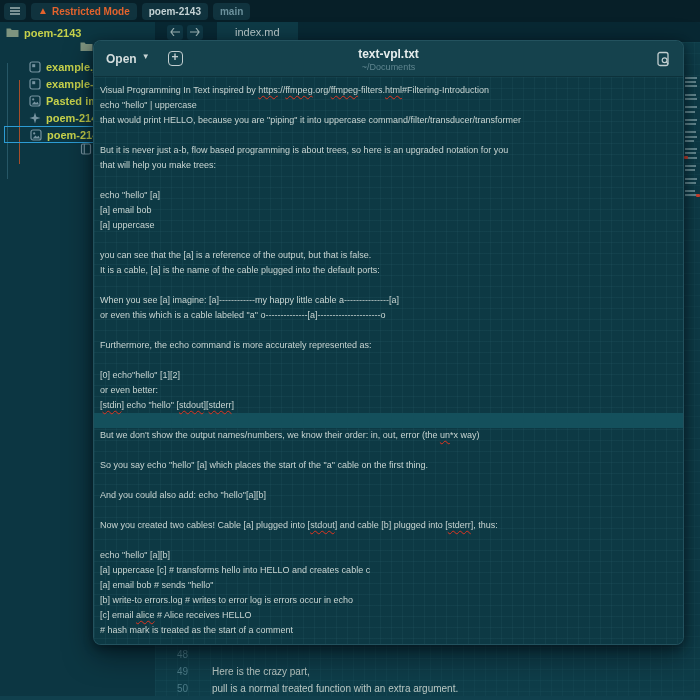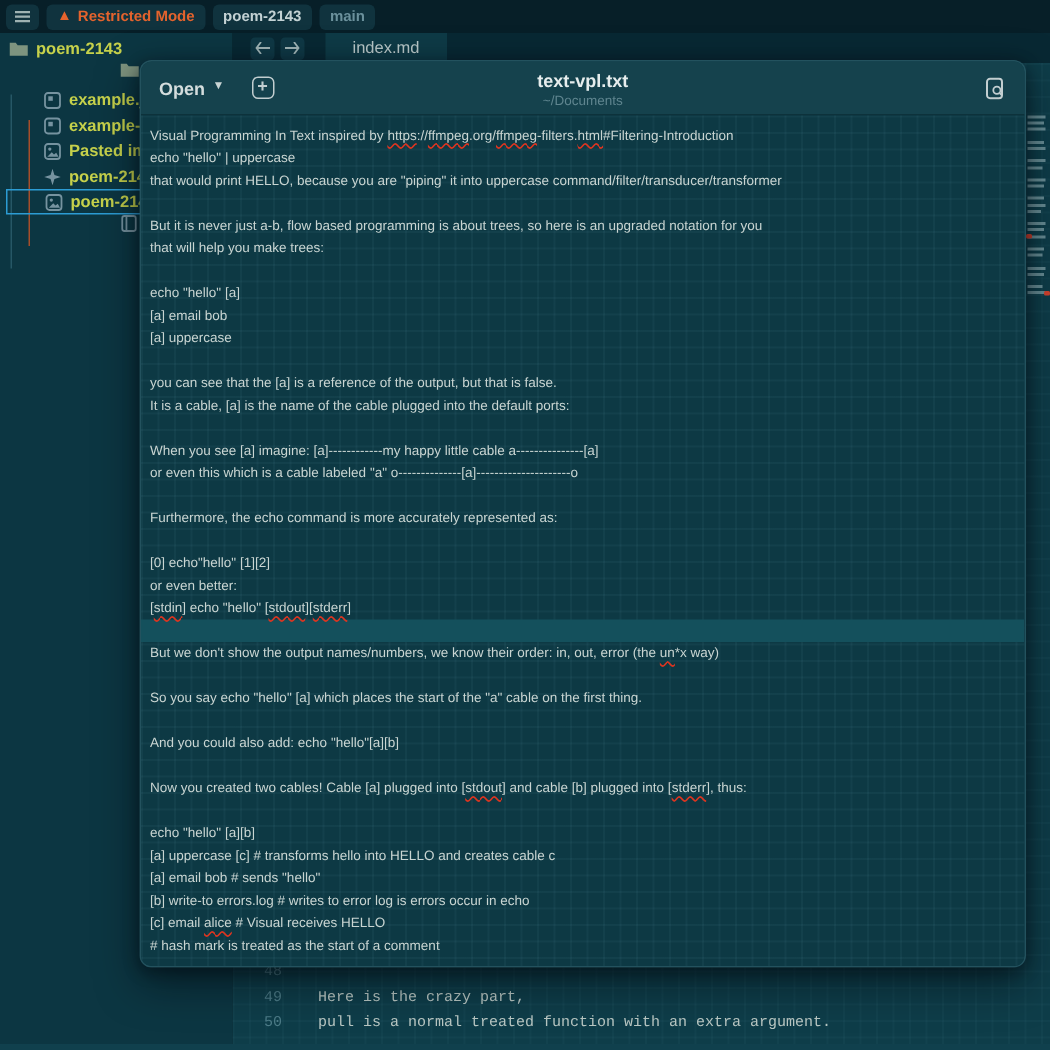--- a/index.html
+++ b/index.html
@@ -37,22 +37,22 @@
   .tab { margin-left:10px; height:20px; min-width:80px; padding:0 18px; background:#0e3a46;
          color:#b9c8c9; font-size:11px; display:flex; align-items:center; justify-content:center; }
 
   
   .editor { position:absolute; left:155px; top:42px; width:545px; height:658px; background:#0e3d49;
             background-image:
               linear-gradient(rgba(125,190,205,0.04) 1px, transparent 1px),
               linear-gradient(90deg, rgba(125,190,205,0.04) 1px, transparent 1px);
             background-size:11px 11px; }
   .code-rows { position:absolute; left:0; top:601px; width:100%; }
-  .code-row { height:17px; display:flex; align-items:flex-start;
-              font-family:Liberation Mono, monospace; font-size:10px; }
+  .code-row { height:17px; display:flex; align-items:flex-end;
+              font-family:Liberation Sans, sans-serif; font-size:10px; }
   .code-num { width:33px; text-align:right; color:#4c7b87; }
   .code-text { margin-left:24px; color:#b9c7c3; white-space:pre; }
   .minimap { position:absolute; right:0; top:34px; width:16px; }
   .mm-row { height:4.2px; position:relative; }
   .mm-dash { position:absolute; left:1px; top:1px; height:2px; background:rgba(175,205,210,0.55); }
   .mm-err { position:absolute; top:0.5px; width:4px; height:3px; background:#d2422e; border-radius:1px; }
   .mm-err.left { left:0px; } .mm-err.right { right:0px; }
 
   .status-strip { position:absolute; left:0; bottom:0; width:700px; height:4px; background:#10404d; }
 
@@ -349,18 +349,18 @@
         <div class="doc-line">So you say echo "hello" [a] which places the start of the "a" cable on the first thing.</div>
         <div class="doc-line"> </div>
         <div class="doc-line">And you could also add: echo "hello"[a][b]</div>
         <div class="doc-line"> </div>
         <div class="doc-line"><span>Now you created two cables! Cable [a] plugged into [</span><span class="sq">stdout</span><span>] and cable [b] plugged into [</span><span class="sq">stderr</span><span>], thus:</span></div>
         <div class="doc-line"> </div>
         <div class="doc-line">echo "hello" [a][b]</div>
         <div class="doc-line">[a] uppercase [c] # transforms hello into HELLO and creates cable c</div>
         <div class="doc-line">[a] email bob # sends "hello"</div>
         <div class="doc-line">[b] write-to errors.log # writes to error log is errors occur in echo</div>
-        <div class="doc-line"><span>[c] email </span><span class="sq">alice</span><span> # Visual receives HELLO</span></div>
+        <div class="doc-line"><span>[c] email </span><span class="sq">alice</span><span> # Alice receives HELLO</span></div>
         <div class="doc-line"># hash mark is treated as the start of a comment</div>
       </div>
   </div>
 
 </div>
 
 </body></html>

